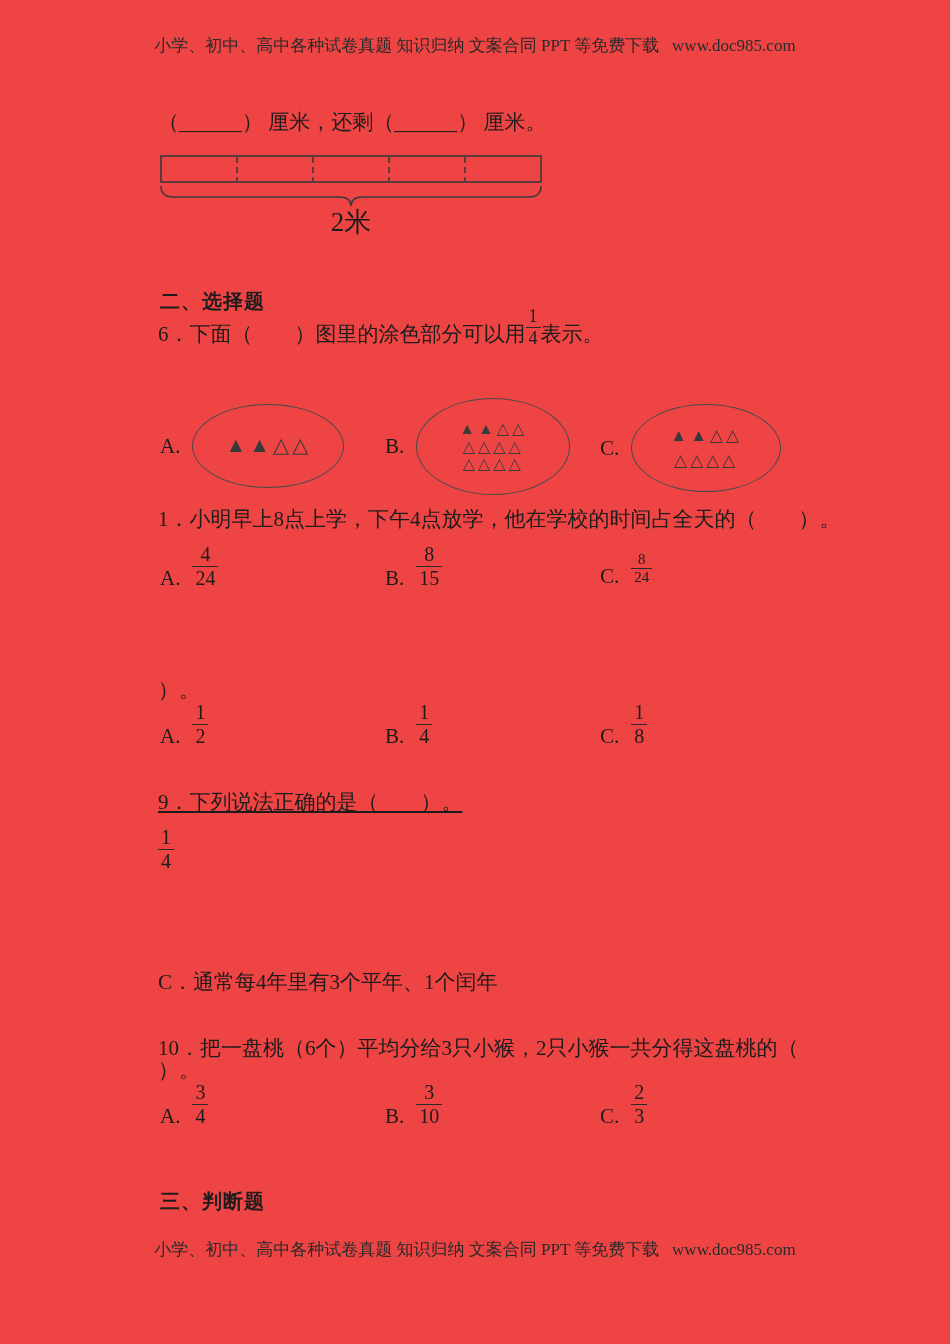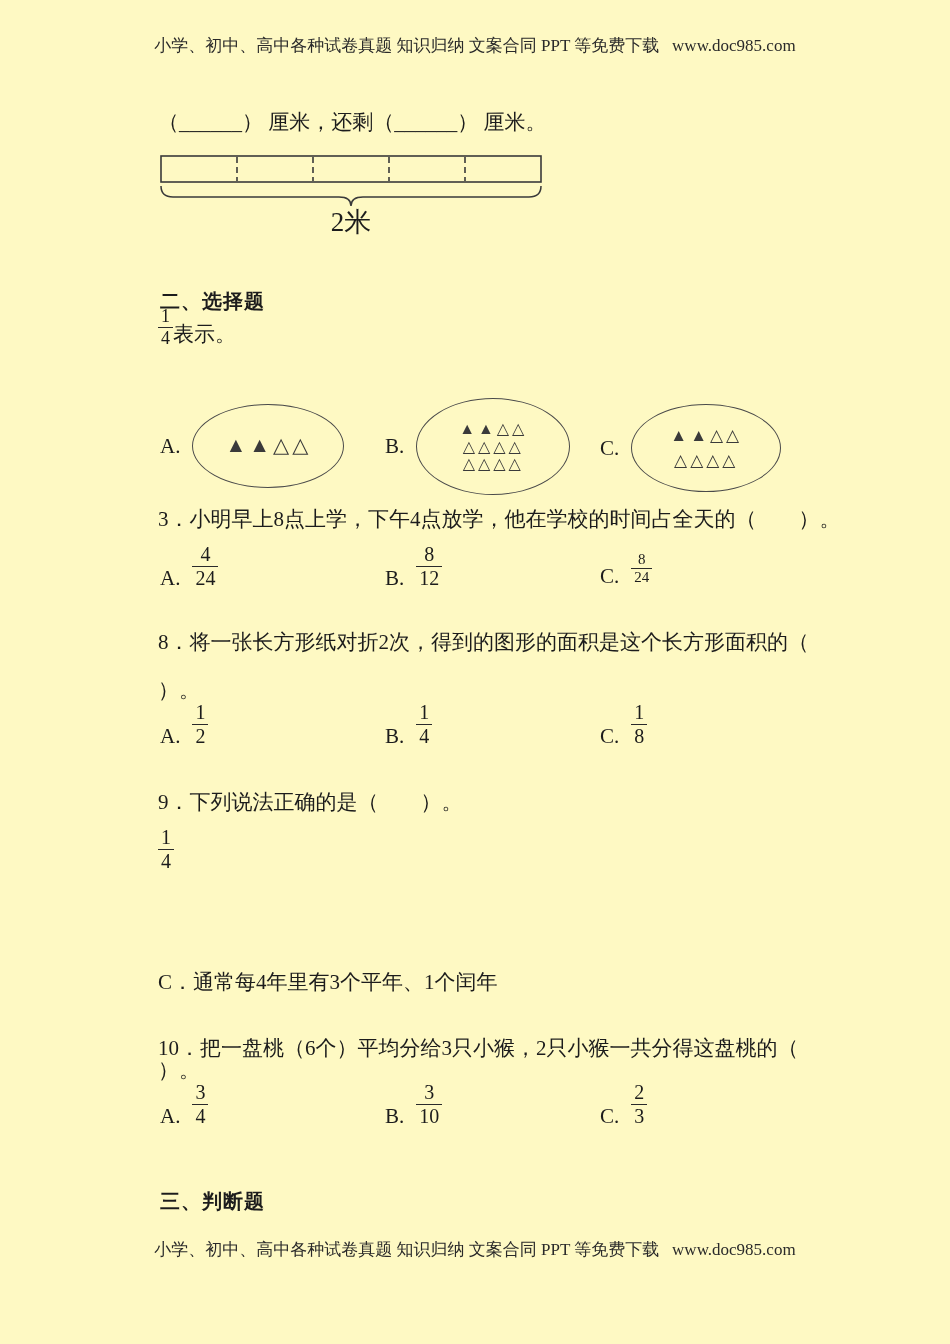--- a/index.html
+++ b/index.html
@@ -1,21 +1,21 @@
 <!DOCTYPE html>
 <html><head>
 <meta charset="utf-8">
 <style>
   html,body { margin:0; padding:0; background:#e8e8e8; }
   .page {
     position: relative;
     width: 950px;
     height: 1344px;
     margin: 0 auto;
-    background: #fef9c3;
+    background: #ef4444;
     font-family: "Liberation Serif", "DejaVu Serif", serif;
     color: #1c1c1c;
     overflow: hidden;
   }
   .abs { position: absolute; }
   .center-line { left:0; width:100%; text-align:center; }
   .meta-line { font-size:17px; color:#2a2a2a; white-space:pre; }
   .body-text { font-size:21px; white-space:pre; }
   .sec-head { font-size:20px; font-weight:bold; letter-spacing:1px;font-family:Liberation Mono, monospace; }
 
@@ -61,20 +61,21 @@
         <line x1="312" x2="312" y1="7" y2="31" stroke="#3a3a3a" stroke-width="1.6" stroke-dasharray="6,4"></line>
       </g>
     <path d="M 8 36 Q 8 47 20 47 L 186 47 Q 198 47 198 56 Q 198 47 210 47 L 376 47 Q 388 47 388 36" fill="none" stroke="#3a3a3a" stroke-width="1.5"></path>
     <text x="198" y="81" font-size="27" text-anchor="middle">2米</text>
   </svg>
 
   <div class="abs sec-head" style="left:160px; top:288px;">二、选择题</div>
 
   <div class="abs" style="left:158px; top:306px;">
     <span class="inline-wrap">
+      <span class="body-text">6．下面（　　）图里的涂色部分可以用</span>
       <span class="frac">
         <span class="num">1</span>
         <span class="den">4</span>
       </span>
       <span class="body-text">表示。</span>
     </span>
   </div>
 
   <div class="abs fig-opt" style="left:160px; top:404px;">
     <span class="opt-label">A.</span>
@@ -91,45 +92,44 @@
     </div>
   </div>
   <div class="abs fig-opt" style="left:600px; top:404px;">
     <span class="opt-label">C.</span>
     <div class="ellipse" style="width:148px; height:86px; row-gap:5px;">
       <div class="tri-row" style="font-size:17px;">▲▲△△</div>
       <div class="tri-row" style="font-size:17px;">△△△△</div>
     </div>
   </div>
 
-  <div class="abs body-text" style="left:158px; top:505px;">3．小明早上8点上学，下午4点放学，他在学校的时间占全天的（　　）。</div>
+  <div class="abs body-text" style="left:158px; top:505px;">1．小明早上8点上学，下午4点放学，他在学校的时间占全天的（　　）。</div>
 
   <div class="abs opt-row" style="left:160px; top:543px;">
     <span class="opt-label">A.</span>
     <span class="frac">
       <span class="num">4</span>
       <span class="den">24</span>
     </span>
   </div>
   <div class="abs opt-row" style="left:385px; top:543px;">
     <span class="opt-label">B.</span>
     <span class="frac">
       <span class="num">8</span>
-      <span class="den">12</span>
+      <span class="den">15</span>
     </span>
   </div>
   <div class="abs opt-row" style="left:600px; top:551px;">
     <span class="opt-label">C.</span>
     <span class="frac small">
       <span class="num">8</span>
       <span class="den">24</span>
     </span>
   </div>
 
-  <div class="abs body-text" style="left:158px; top:628px;">8．将一张长方形纸对折2次，得到的图形的面积是这个长方形面积的（</div>
   <div class="abs body-text" style="left:158px; top:676px;">）。</div>
 
   <div class="abs opt-row" style="left:160px; top:701px;">
     <span class="opt-label">A.</span>
     <span class="frac">
       <span class="num">1</span>
       <span class="den">2</span>
     </span>
   </div>
   <div class="abs opt-row" style="left:385px; top:701px;">
@@ -140,21 +140,21 @@
     </span>
   </div>
   <div class="abs opt-row" style="left:600px; top:701px;">
     <span class="opt-label">C.</span>
     <span class="frac">
       <span class="num">1</span>
       <span class="den">8</span>
     </span>
   </div>
 
-  <div class="abs body-text" style="left:158px; top:788px;">9．下列说法正确的是（　　）。</div>
+  <div class="abs body-text" style="left:158px; top:788px;text-decoration:underline;">9．下列说法正确的是（　　）。</div>
 
   <div class="abs opt-row" style="left:158px; top:826px; gap:2px;">
     <span class="frac">
       <span class="num">1</span>
       <span class="den">4</span>
     </span>
   </div>
   <div class="abs body-text" style="left:158px; top:968px;">C．通常每4年里有3个平年、1个闰年</div>
 
   <div class="abs body-text" style="left:158px; top:1010px;margin-top:24px;">10．把一盘桃（6个）平均分给3只小猴，2只小猴一共分得这盘桃的（</div>

